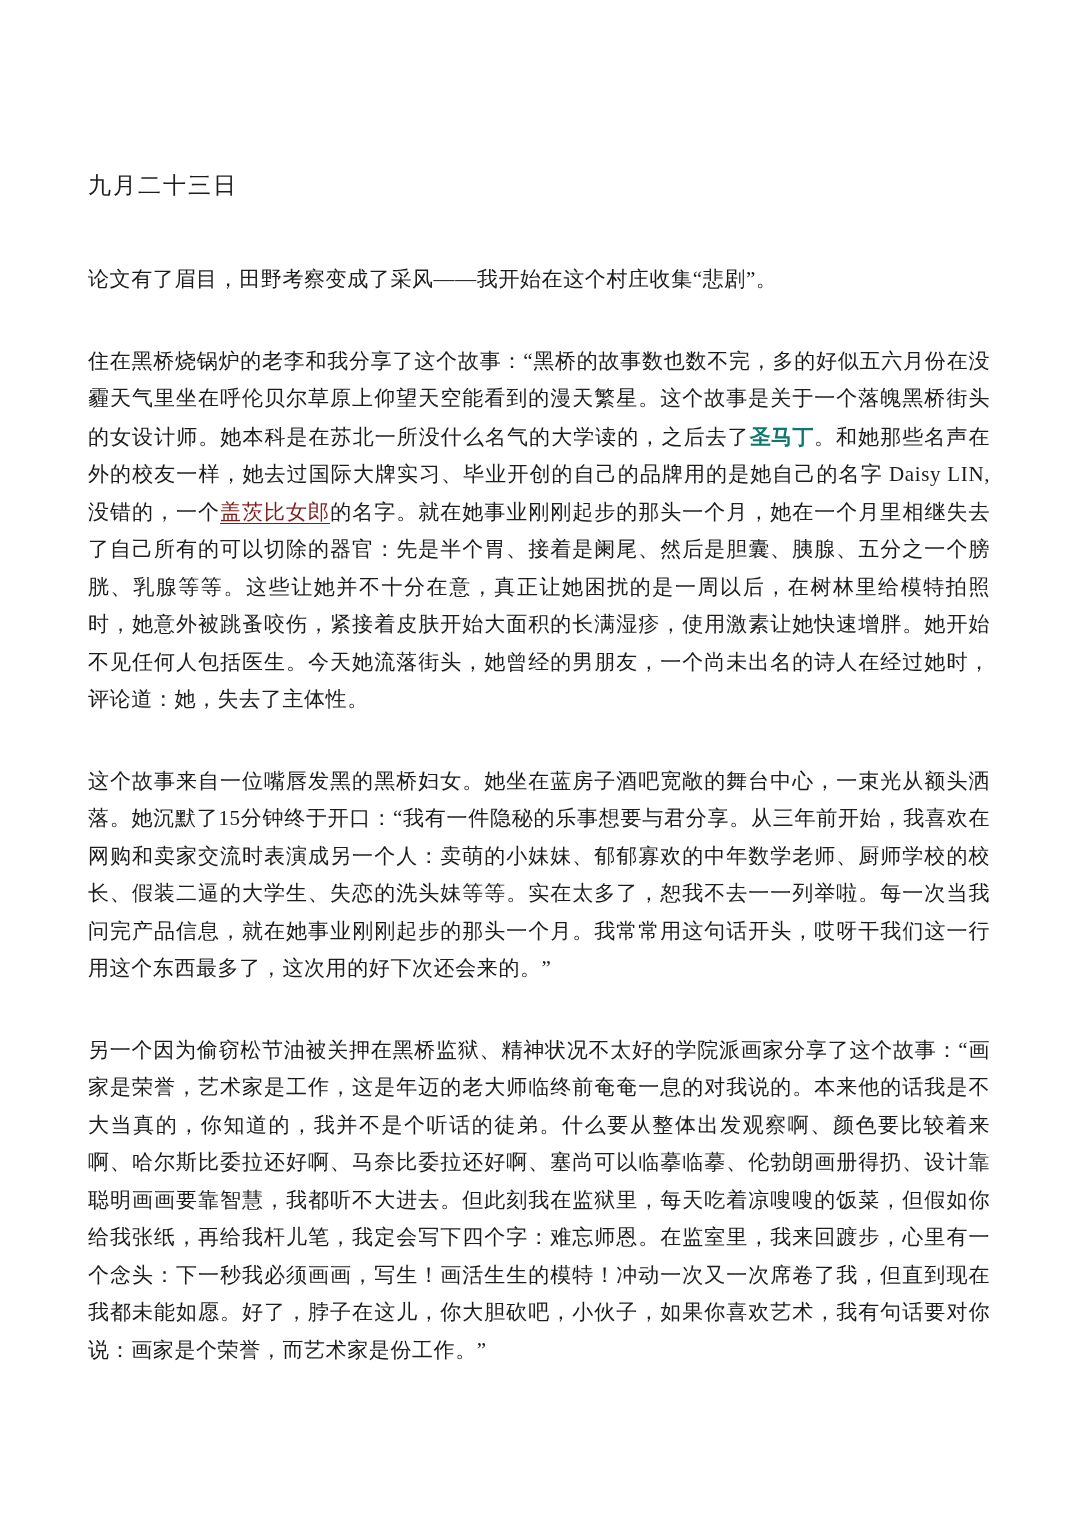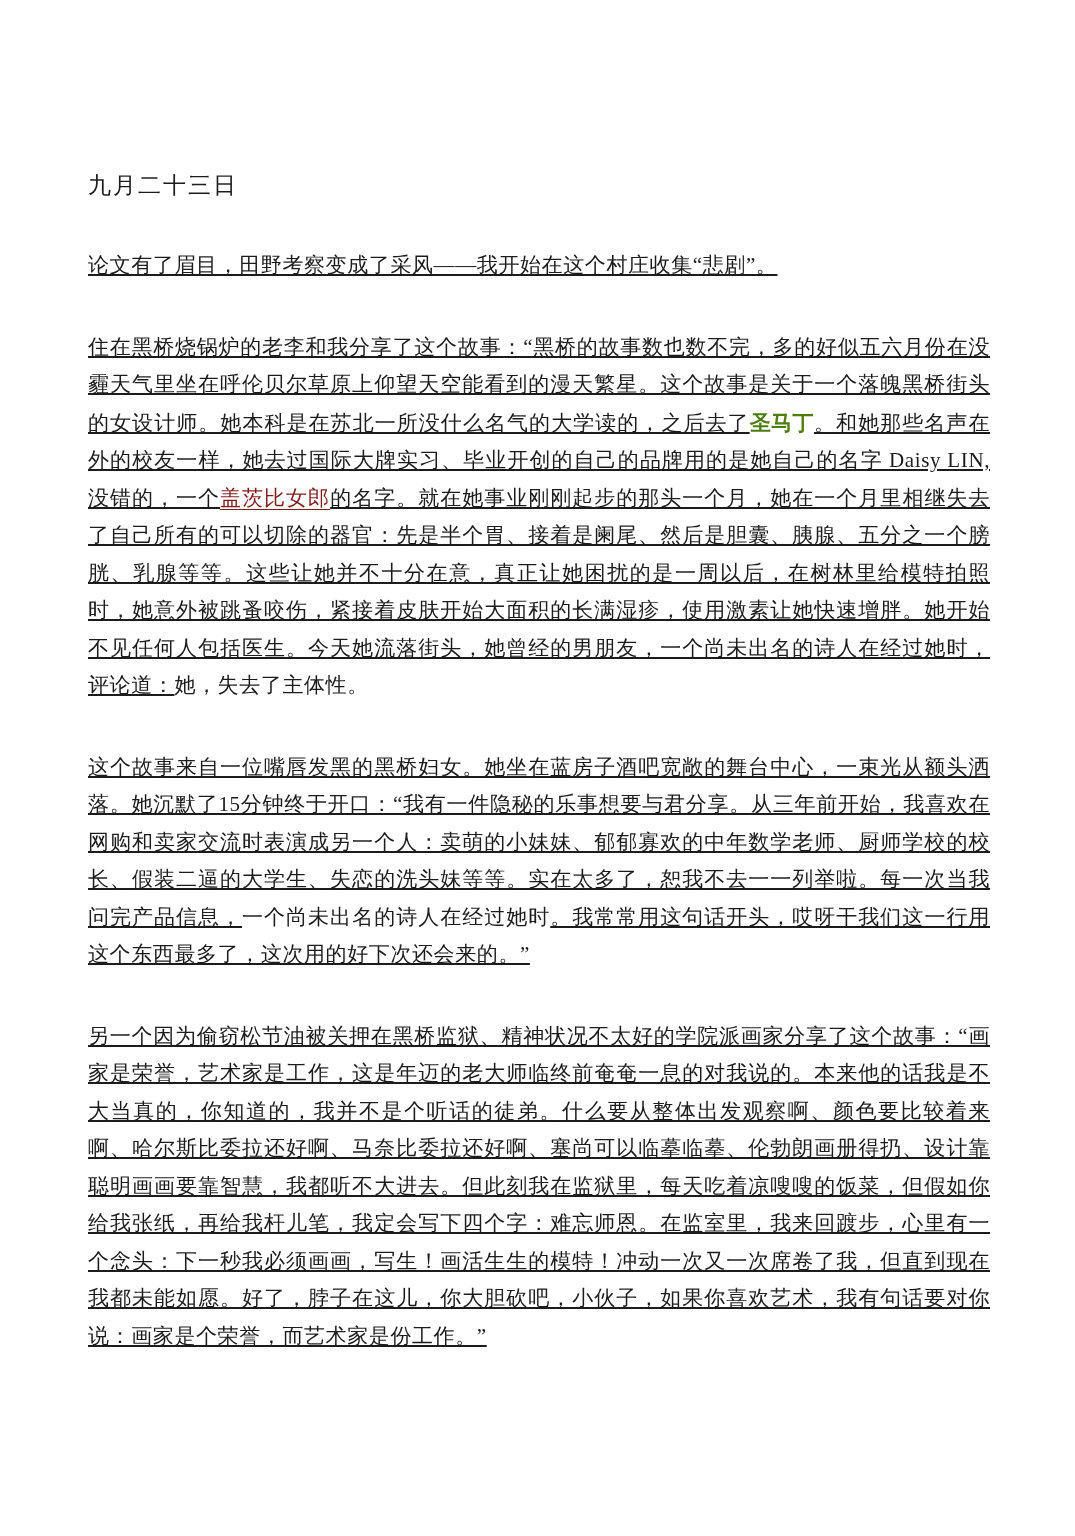--- a/index.html
+++ b/index.html
@@ -19,58 +19,57 @@
   .content {
     position: absolute;
     top: 170px;
     left: 88px;
     width: 902px;
   }
   .entry-date {
     font-size: 23px;
     font-weight: 400;
     letter-spacing: 2px;
-    margin: 0 0 46px 0;
+    margin: 0 0 60px 0;
     color: #1c1c1c;
   }
   .paragraph-list p {
     font-size: 21px;
     line-height: 37.5px;
     letter-spacing: 0.6px;
     margin: 0 0 44px 0;
     text-align: justify;
     word-break: break-all;
   }
   .run-normal {
     font-weight: 400;
-    text-decoration: underline;
   }
   .run-bold {
     font-weight: 400;
   }
   .run-brand {
     font-family: "Liberation Sans", "DejaVu Sans", sans-serif;
     font-weight: 900;
-    color: #4d7c0f;
+    color: #0f766e;
     letter-spacing: 0;
   }
   .run-link {
     color: #7f1d1d;
     text-decoration: underline;
     text-underline-offset: 4px;
     text-decoration-thickness: 1px;
     cursor: pointer;
   }
 </style>
 </head>
 <body>
 
 <div class="page">
   <div class="content">
     <h1 class="entry-date">九月二十三日</h1>
     <div class="paragraph-list">
         <p><span class="run-normal">论文有了眉目，田野考察变成了采风——我开始在这个村庄收集“悲剧”。</span></p>
         <p><span class="run-normal">住在黑桥烧锅炉的老李和我分享了这个故事：“黑桥的故事数也数不完，多的好似五六月份在没霾天气里坐在呼伦贝尔草原上仰望天空能看到的漫天繁星。这个故事是关于一个落魄黑桥街头的女设计师。她本科是在苏北一所没什么名气的大学读的，之后去了</span><span class="run-brand">圣马丁</span><span class="run-normal">。和她那些名声在外的校友一样，她去过国际大牌实习、毕业开创的自己的品牌用的是她自己的名字 Daisy LIN,没错的，一个</span><span class="run-link">盖茨比女郎</span><span class="run-normal">的名字。就在她事业刚刚起步的那头一个月，她在一个月里相继失去了自己所有的可以切除的器官：先是半个胃、接着是阑尾、然后是胆囊、胰腺、五分之一个膀胱、乳腺等等。这些让她并不十分在意，真正让她困扰的是一周以后，在树林里给模特拍照时，她意外被跳蚤咬伤，紧接着皮肤开始大面积的长满湿疹，使用激素让她快速增胖。她开始不见任何人包括医生。今天她流落街头，她曾经的男朋友，一个尚未出名的诗人在经过她时，评论道：</span><span class="run-bold">她，失去了主体性。</span></p>
-        <p><span class="run-normal">这个故事来自一位嘴唇发黑的黑桥妇女。她坐在蓝房子酒吧宽敞的舞台中心，一束光从额头洒落。她沉默了15分钟终于开口：“我有一件隐秘的乐事想要与君分享。从三年前开始，我喜欢在网购和卖家交流时表演成另一个人：卖萌的小妹妹、郁郁寡欢的中年数学老师、厨师学校的校长、假装二逼的大学生、失恋的洗头妹等等。实在太多了，恕我不去一一列举啦。每一次当我问完产品信息，</span><span class="run-bold">一个尚未出名的诗人在经过她时</span><span class="run-normal">。我常常用这句话开头，哎呀干我们这一行用这个东西最多了，这次用的好下次还会来的。”</span></p>
+        <p><span class="run-normal">这个故事来自一位嘴唇发黑的黑桥妇女。她坐在蓝房子酒吧宽敞的舞台中心，一束光从额头洒落。她沉默了15分钟终于开口：“我有一件隐秘的乐事想要与君分享。从三年前开始，我喜欢在网购和卖家交流时表演成另一个人：卖萌的小妹妹、郁郁寡欢的中年数学老师、厨师学校的校长、假装二逼的大学生、失恋的洗头妹等等。实在太多了，恕我不去一一列举啦。每一次当我问完产品信息，</span><span class="run-bold">就在她事业刚刚起步的那头一个月</span><span class="run-normal">。我常常用这句话开头，哎呀干我们这一行用这个东西最多了，这次用的好下次还会来的。”</span></p>
         <p><span class="run-normal">另一个因为偷窃松节油被关押在黑桥监狱、精神状况不太好的学院派画家分享了这个故事：“画家是荣誉，艺术家是工作，这是年迈的老大师临终前奄奄一息的对我说的。本来他的话我是不大当真的，你知道的，我并不是个听话的徒弟。什么要从整体出发观察啊、颜色要比较着来啊、哈尔斯比委拉还好啊、马奈比委拉还好啊、塞尚可以临摹临摹、伦勃朗画册得扔、设计靠聪明画画要靠智慧，我都听不大进去。但此刻我在监狱里，每天吃着凉嗖嗖的饭菜，但假如你给我张纸，再给我杆儿笔，我定会写下四个字：难忘师恩。在监室里，我来回踱步，心里有一个念头：下一秒我必须画画，写生！画活生生的模特！冲动一次又一次席卷了我，但直到现在我都未能如愿。好了，脖子在这儿，你大胆砍吧，小伙子，如果你喜欢艺术，我有句话要对你说：画家是个荣誉，而艺术家是份工作。”</span></p>
       </div>
   </div>
 </div>
 
 </body></html>

